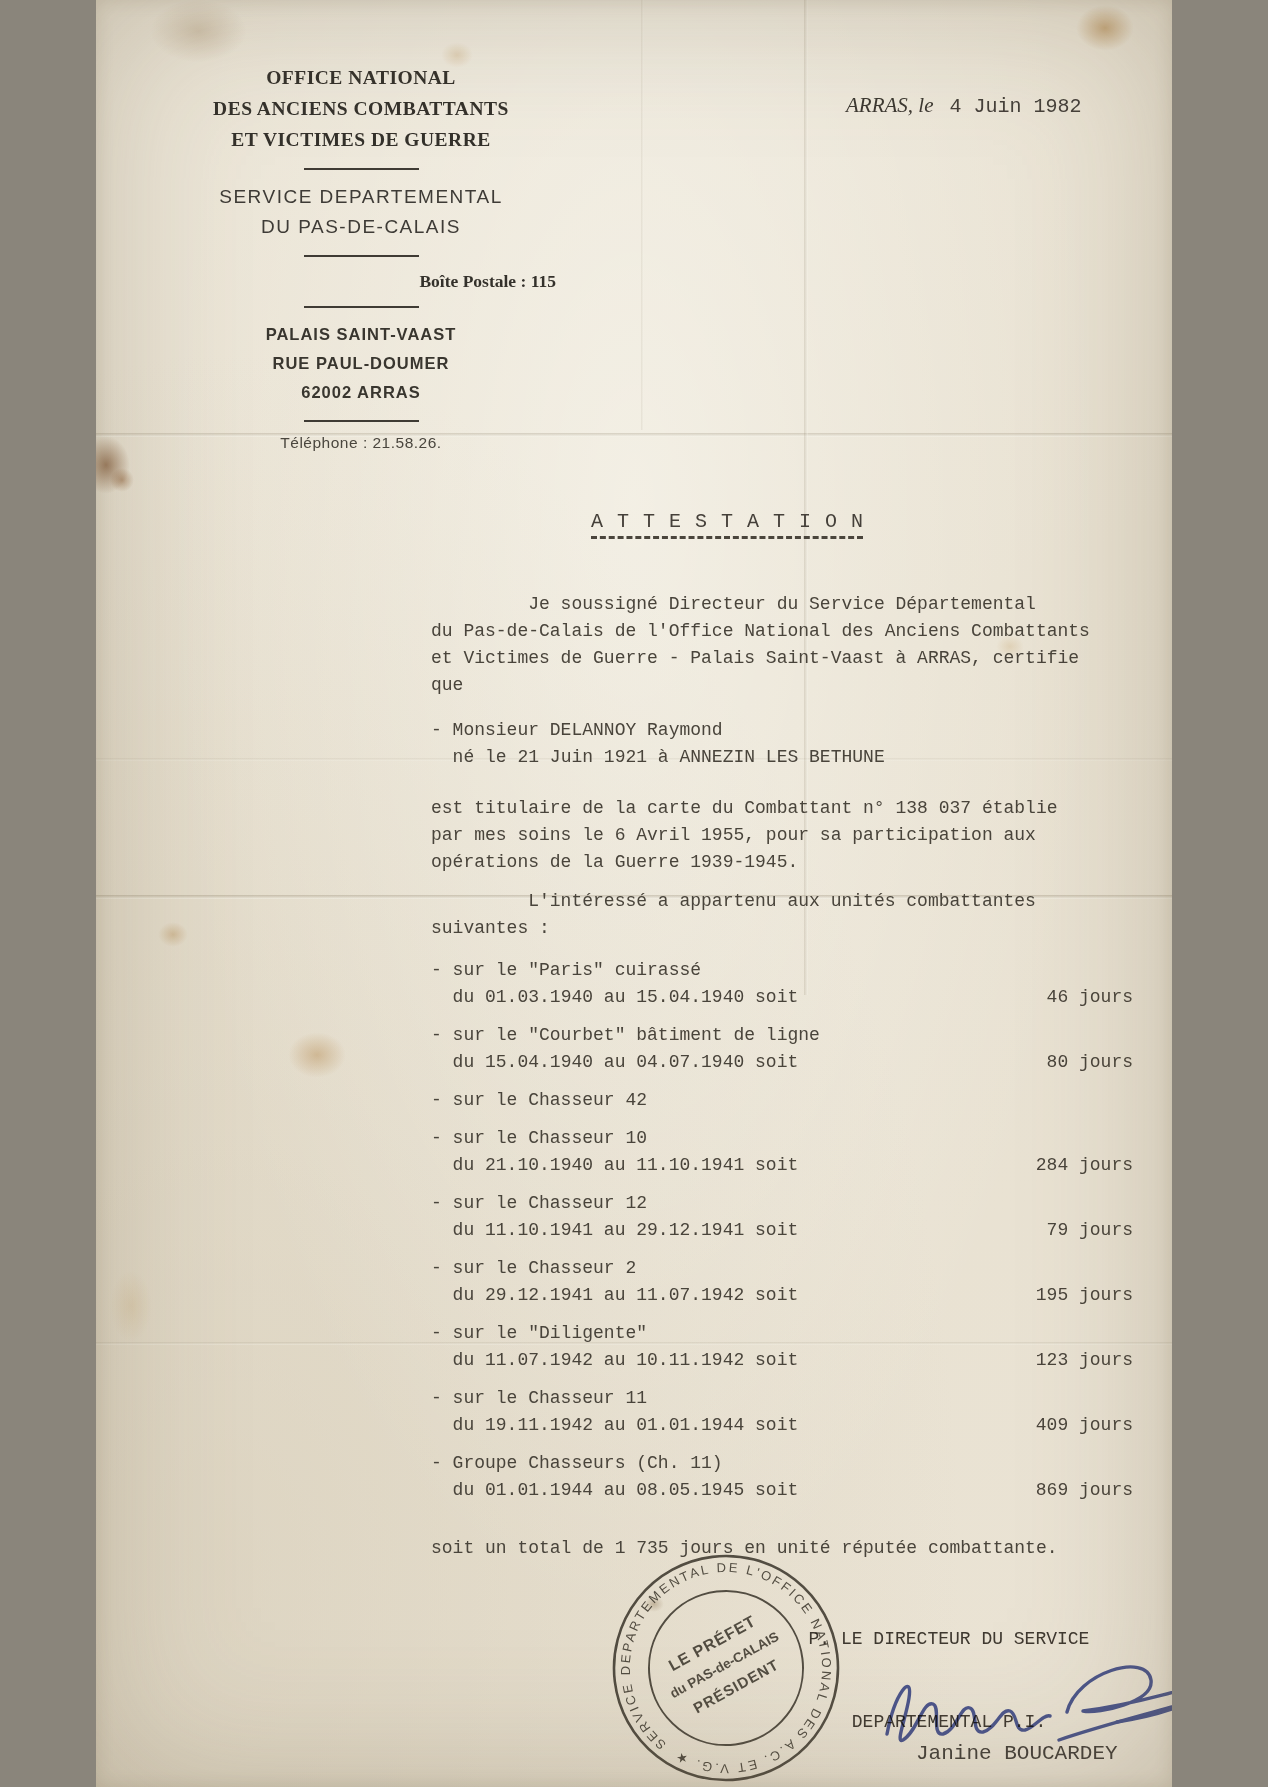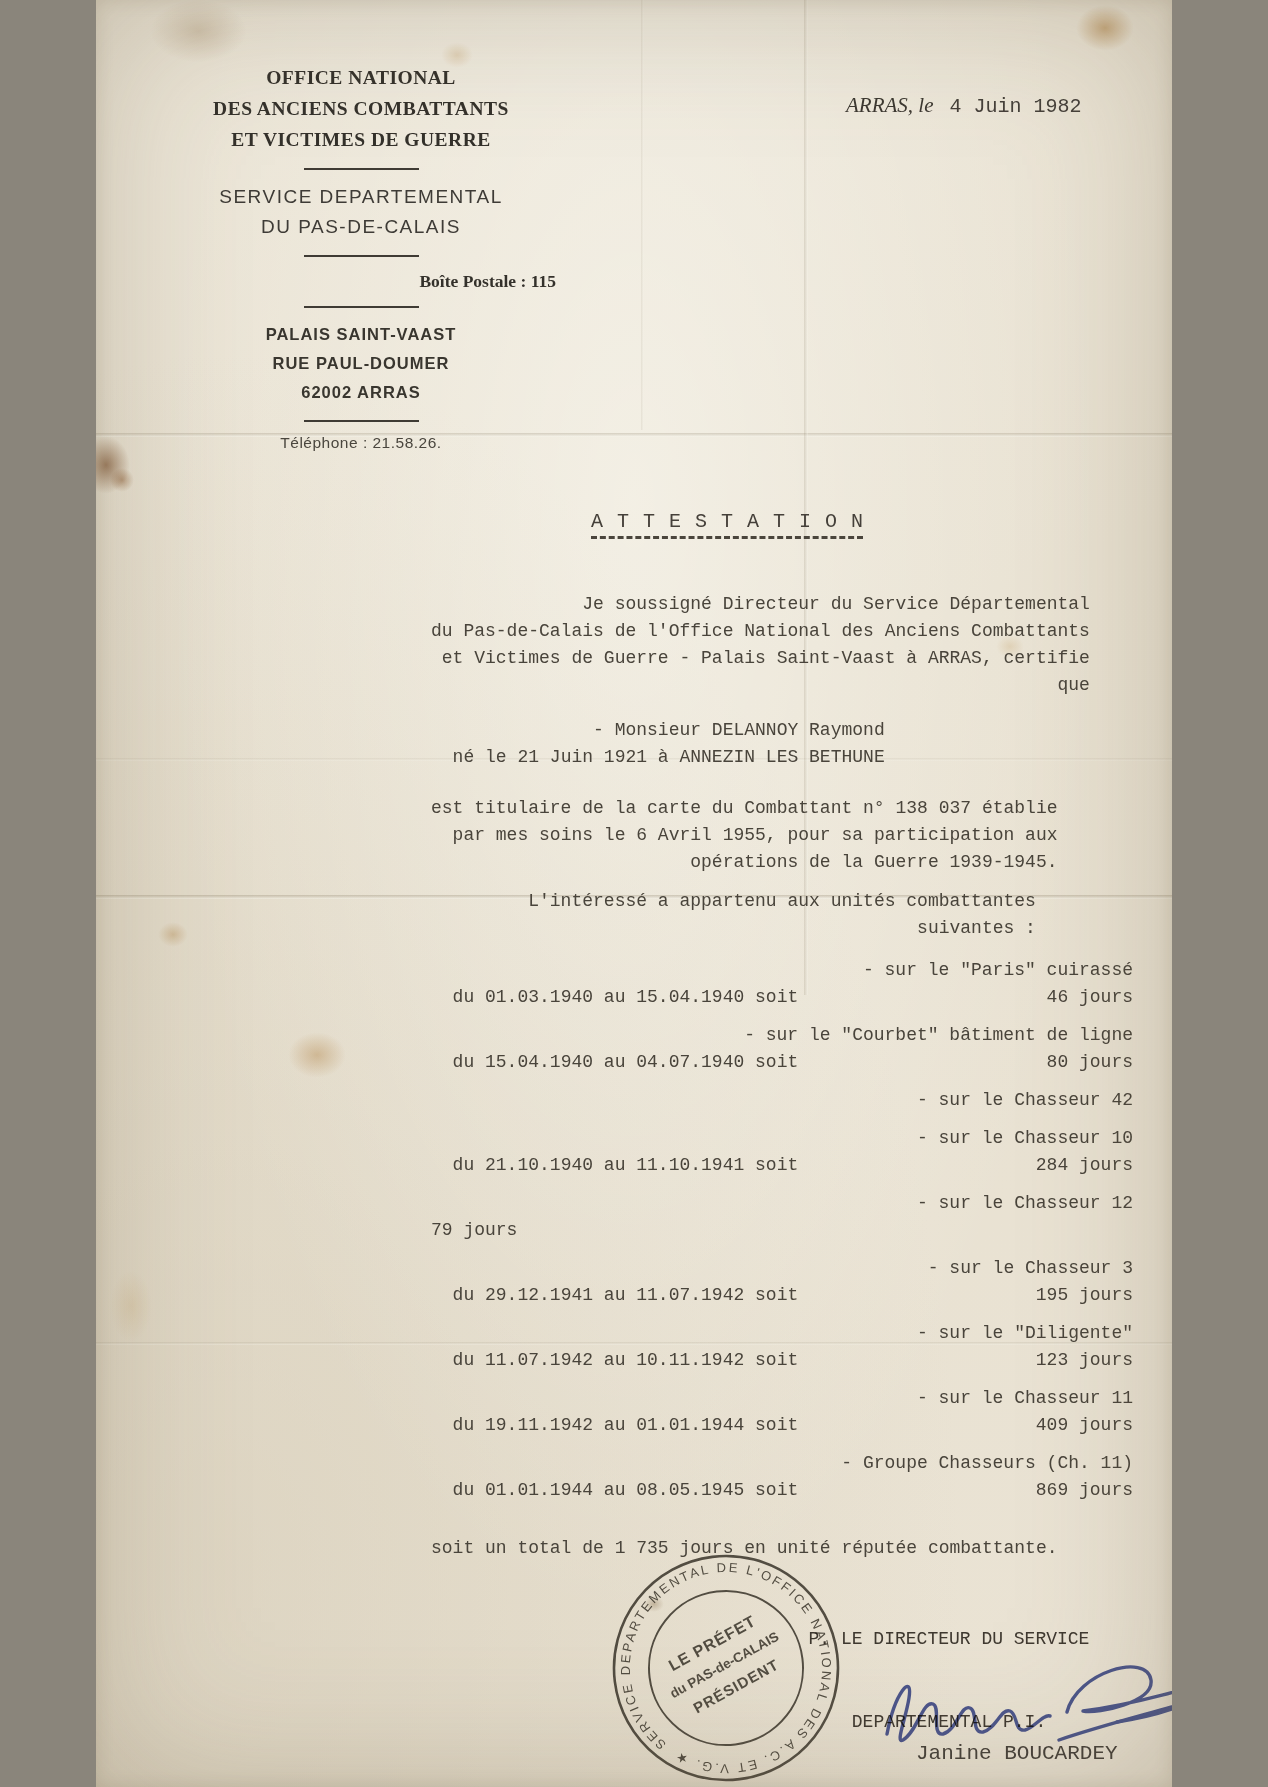--- a/index.html
+++ b/index.html
@@ -13,21 +13,21 @@
       radial-gradient(ellipse at 12% 88%, rgba(210,200,178,.5), rgba(210,200,178,0) 55%),
       linear-gradient(160deg,#ece6d8 0%,#e8e1d1 42%,#eae3d4 100%);
     font-family:"Liberation Mono","DejaVu Sans Mono",monospace;
     color:#48433a;
   }
   .page::after{
     content:"";position:absolute;inset:0;pointer-events:none;z-index:6;
     box-shadow:inset 0 0 150px rgba(110,94,62,.30), inset 0 0 18px rgba(110,94,62,.18);
   }
   .abs{position:absolute;}
-  .mono{white-space:pre-wrap;font-family:"Liberation Mono","DejaVu Sans Mono",monospace;text-align:right;}
+  .mono{white-space:pre-wrap;font-family:"Liberation Mono","DejaVu Sans Mono",monospace;}
 
   
   .letterhead{left:70px;top:62px;width:390px;text-align:center;z-index:3;color:#34312b;}
   .lh-org{font-family:"Liberation Serif","DejaVu Serif",serif;font-weight:bold;font-size:19.5px;line-height:31px;letter-spacing:.5px;}
   .lh-div{width:115px;margin:13px auto 12px auto;border-top:2px solid #3f3b34;}
   .lh-service{font-family:"Liberation Sans","DejaVu Sans",sans-serif;font-size:19px;line-height:30px;letter-spacing:1.5px;color:#3e3b36;}
   .lh-po{font-family:"Liberation Serif","DejaVu Serif",serif;font-weight:bold;font-size:17.5px;line-height:24px;text-align:right;}
   .lh-addr{font-family:"Liberation Sans","DejaVu Sans",sans-serif;font-weight:bold;font-size:16.5px;line-height:29px;letter-spacing:1px;color:#39362f;}
   .lh-phone{font-family:"Liberation Sans","DejaVu Sans",sans-serif;font-size:15.5px;letter-spacing:.5px;color:#4a463e;}
 
@@ -180,25 +180,26 @@
     <div class="unit">
       <div class="u-name mono">- sur le Chasseur 10</div>
       <div class="u-row">
           <span class="u-period">  du 21.10.1940 au 11.10.1941 soit</span>
           <span class="u-days">284 jours</span>
         </div>
     </div>
     <div class="unit">
       <div class="u-name mono">- sur le Chasseur 12</div>
       <div class="u-row">
+          <span class="u-period">  du 11.10.1941 au 29.12.1941 soit</span>
           <span class="u-days">79 jours</span>
         </div>
     </div>
     <div class="unit">
-      <div class="u-name mono">- sur le Chasseur 3</div>
+      <div class="u-name mono">- sur le Chasseur 2</div>
       <div class="u-row">
           <span class="u-period">  du 29.12.1941 au 11.07.1942 soit</span>
           <span class="u-days">195 jours</span>
         </div>
     </div>
     <div class="unit">
       <div class="u-name mono">- sur le "Diligente"</div>
       <div class="u-row">
           <span class="u-period">  du 11.07.1942 au 10.11.1942 soit</span>
           <span class="u-days">123 jours</span>

